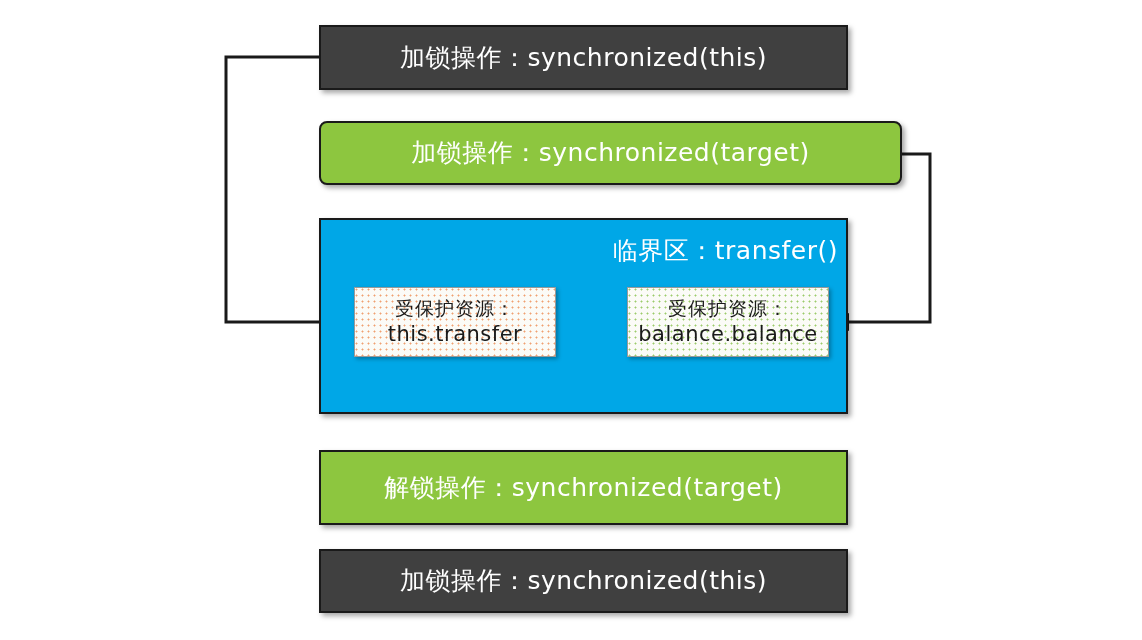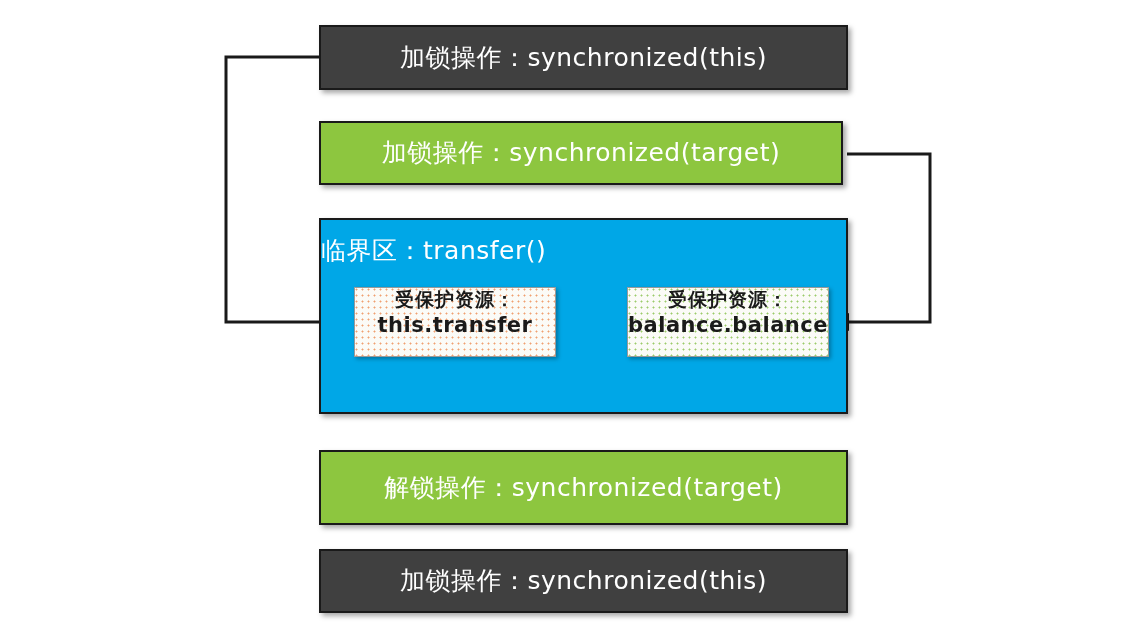--- a/index.html
+++ b/index.html
@@ -42,41 +42,41 @@
   .blue   { background: #00A7E7; }
 
   
   .critical {
     display: block;
   }
   .critical-title {
     position: absolute;
     top: 14px;
     left: 0;
-    right: 0;
-    text-align: left;
+    right: 8px;
+    text-align: right;
     font-size: 25px;
     color: #ffffff;
     white-space: nowrap;
   }
 
   
   .inner {
     position: absolute;
     box-sizing: border-box;
     border: 1px solid #9a9a9a;
     box-shadow: 2px 2px 4px rgba(0,0,0,0.3);
     display: flex;
     flex-direction: column;
     align-items: center;
+    justify-content: center;
     color: #1a1a1a;
     background-color: #fbfbf7;
     background-repeat: repeat;
     background-size: 6px 6px;
-    font-weight: bold;
   }
   .inner.dots-orange {
     background-image: radial-gradient(circle at 1.5px 1.5px, #F0A070 0.9px, rgba(0,0,0,0) 1.1px);
   }
   .inner.dots-green {
     background-image: radial-gradient(circle at 1.5px 1.5px, #9CCB6A 0.9px, rgba(0,0,0,0) 1.1px);
   }
   .inner-line1 {
     font-size: 19px;
     line-height: 1.25;
@@ -120,21 +120,21 @@
     <g>
       <path class="conn" d="M 847 154 L 930 154 L 930 322 L 843 322"></path>
       <polygon class="arrowhead" points="827,322 849,331 849,313"></polygon>
     </g>
   </svg>
 
   <div class="box orange" style="left:319px; top:25px; width:529px; height:65px;">
     <span class="box-label">加锁操作：synchronized(this)</span>
   </div>
 
-  <div class="box green" style="left:319px; top:121px; width:524px; height:64px;">
+  <div class="box green" style="left:319px; top:121px; width:583px; height:64px;border-radius:8px;">
     <span class="box-label">加锁操作：synchronized(target)</span>
   </div>
 
   <div class="box blue critical" style="left:319px; top:218px; width:529px; height:196px;">
     <span class="critical-title">临界区：transfer()</span>
 
     <div class="inner dots-orange" style="left:33px; top:67px; width:202px; height:70px;">
       <span class="inner-line1">受保护资源：</span>
       <span class="inner-line2">this.transfer</span>
     </div>

